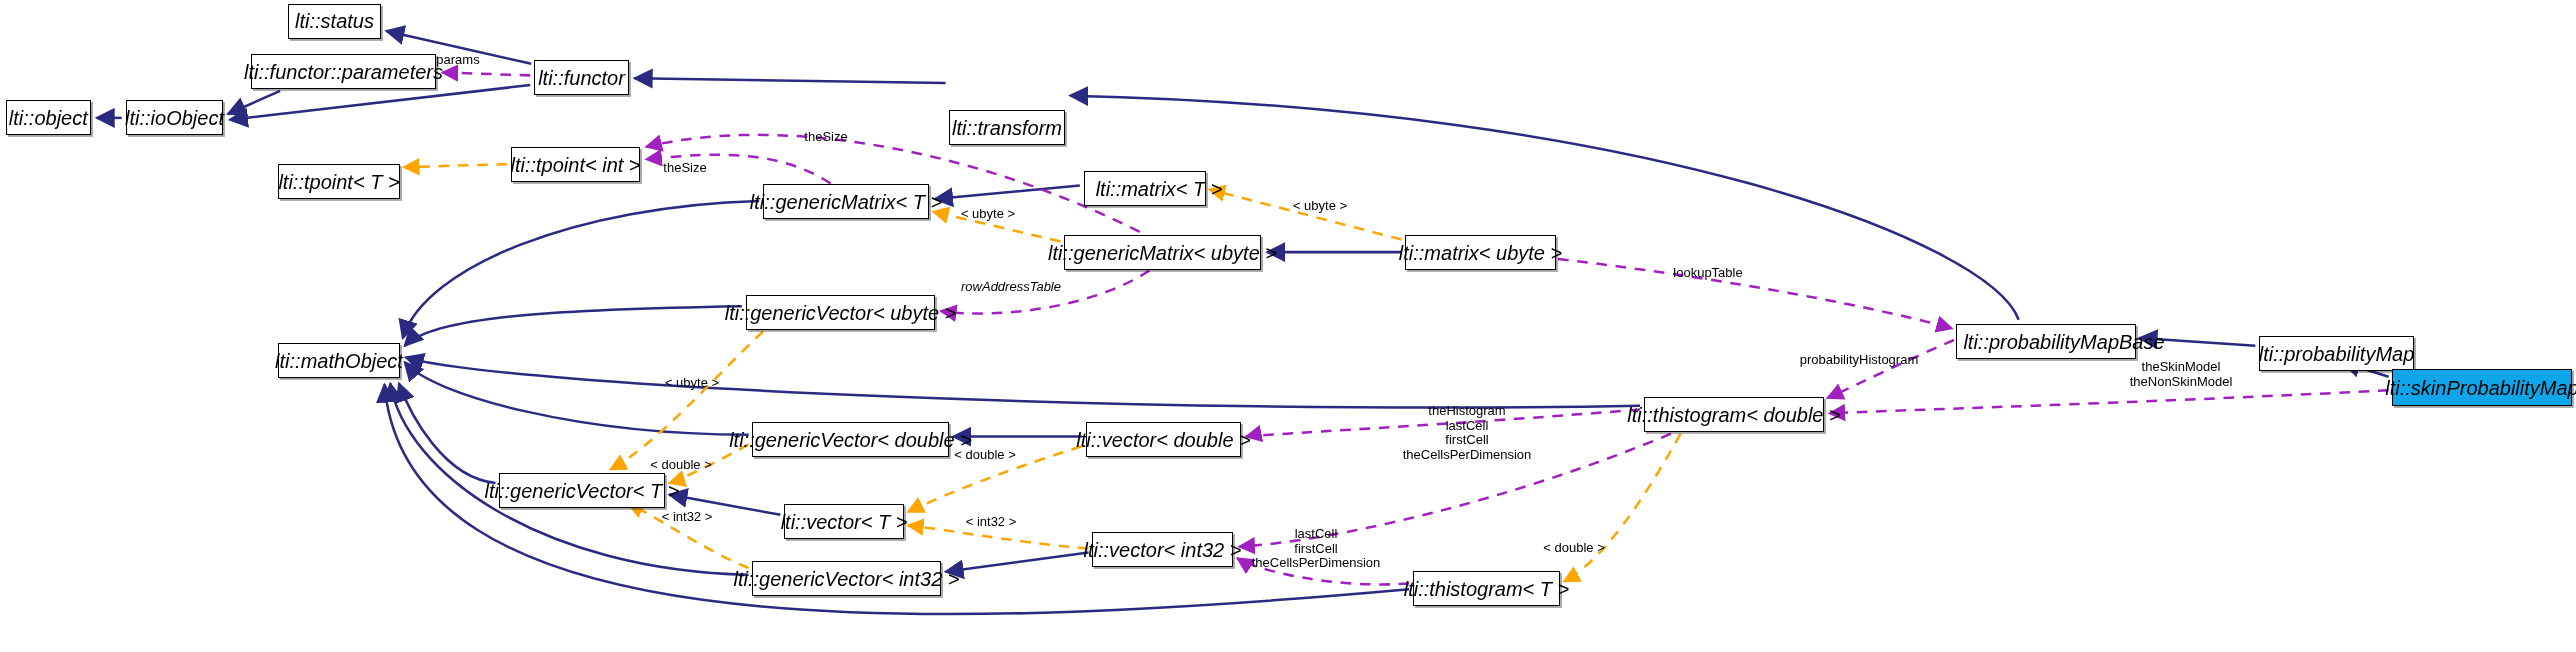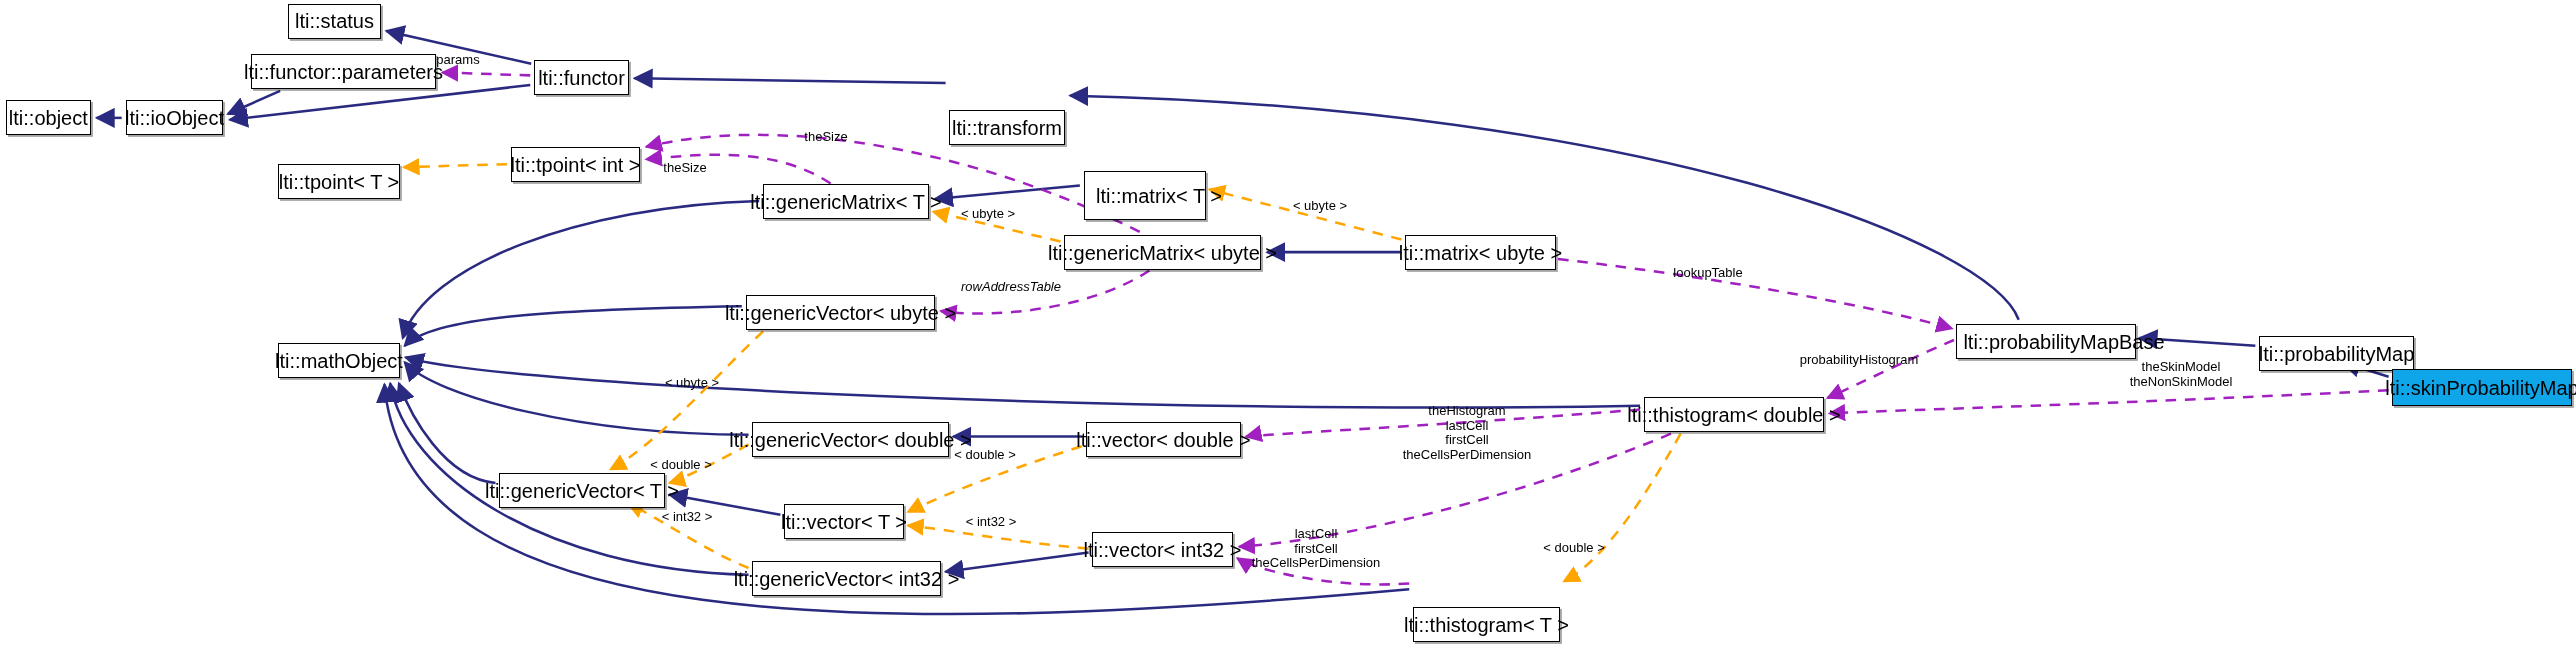--- a/index.html
+++ b/index.html
@@ -31,20 +31,21 @@
     border: 1.9px solid #000000;
     color: #000000;
     font-size: 20px;
     line-height: 1;
     display: flex;
     align-items: center;
     justify-content: center;
     white-space: nowrap;
     letter-spacing: 0px;
     box-shadow: 1.9px 1.9px 0 rgba(0,0,0,0.35);
+    font-style: italic;
   }
   .node.highlight {
     background: #0ea5e9;
   }
   .edge-label {
     position: absolute;
     font-size: 13px;
     color: #000000;
     white-space: nowrap;
     line-height: 1.12;
@@ -140,21 +141,21 @@
       </div>
       <div class="node" style="left: 278px; top: 153px; width: 122px; height: 35px; margin-top: 11px;">
         <span>lti::tpoint&lt; T &gt;</span>
       </div>
       <div class="node" style="left: 511px; top: 147px; width: 129px; height: 35px;">
         <span>lti::tpoint&lt; int &gt;</span>
       </div>
       <div class="node" style="left: 763px; top: 184px; width: 166px; height: 35px;">
         <span>lti::genericMatrix&lt; T &gt;</span>
       </div>
-      <div class="node" style="left: 1084px; top: 171px; width: 122px; height: 49px; padding-left: 28px;">
+      <div class="node" style="left: 1084px; top: 171px; width: 122px; height: 35px; padding-left: 28px;">
         <span>lti::matrix&lt; T &gt;</span>
       </div>
       <div class="node" style="left: 1064px; top: 235px; width: 197px; height: 35px;">
         <span>lti::genericMatrix&lt; ubyte &gt;</span>
       </div>
       <div class="node" style="left: 1405px; top: 235px; width: 151px; height: 35px;">
         <span>lti::matrix&lt; ubyte &gt;</span>
       </div>
       <div class="node" style="left: 278px; top: 343px; width: 122px; height: 35px;">
         <span>lti::mathObject</span>
@@ -176,21 +177,21 @@
       </div>
       <div class="node" style="left: 752px; top: 561px; width: 189px; height: 35px;">
         <span>lti::genericVector&lt; int32 &gt;</span>
       </div>
       <div class="node" style="left: 1092px; top: 532px; width: 141px; height: 35px;">
         <span>lti::vector&lt; int32 &gt;</span>
       </div>
       <div class="node" style="left: 1644px; top: 397px; width: 180px; height: 35px;">
         <span>lti::thistogram&lt; double &gt;</span>
       </div>
-      <div class="node" style="left: 1413px; top: 571px; width: 147px; height: 35px; margin-top: 36px;">
+      <div class="node" style="left: 1413px; top: 571px; width: 147px; height: 35px;">
         <span>lti::thistogram&lt; T &gt;</span>
       </div>
       <div class="node" style="left: 1956px; top: 324px; width: 180px; height: 35px; padding-left: 36px;">
         <span>lti::probabilityMapBase</span>
       </div>
       <div class="node" style="left: 2259px; top: 336px; width: 155px; height: 35px;">
         <span>lti::probabilityMap</span>
       </div>
       <div class="node highlight" style="left: 2392px; top: 369px; width: 180px; height: 37px;">
         <span>lti::skinProbabilityMap</span>

